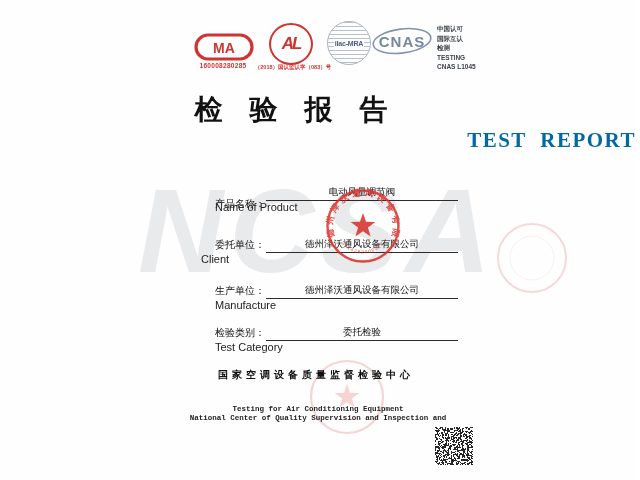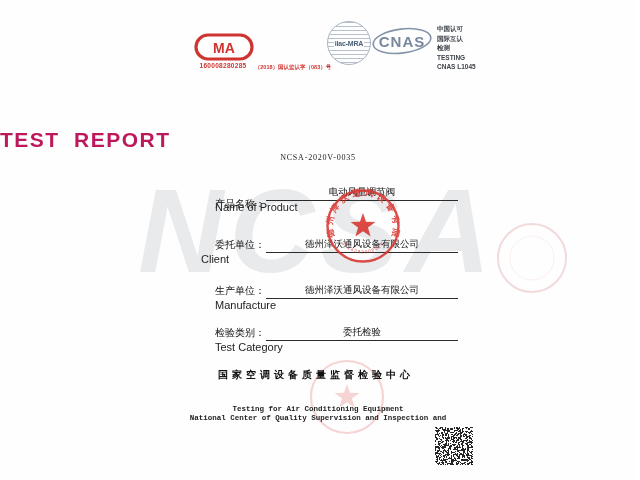--- a/index.html
+++ b/index.html
@@ -18,22 +18,22 @@
             background:repeating-linear-gradient(180deg,#b6c1cb 0px,#b6c1cb 1px,transparent 1px,transparent 4px);
             display:flex;align-items:center;justify-content:center;box-sizing:border-box;}
   .ilac-txt{font-size:7px;font-weight:bold;color:#4d6078;background:#fbfcfd;padding:0 1px;letter-spacing:-0.2px;}
   .cnas-box{left:371px;top:26px;}
   .accr{left:437px;top:24px;width:44px;font-size:6.5px;line-height:9.5px;font-weight:bold;color:#3d4249;}
 
   
   .title-zh{left:0;top:91px;width:100%;text-align:center;font-size:28px;font-weight:bold;
             letter-spacing:27px;padding-right:27px;box-sizing:border-box;color:#111;
             font-family:"Liberation Sans",sans-serif;}
-  .title-en{left:0;top:128px;width:100%;text-align:left;font-size:21px;font-weight:600;
-            font-family:Liberation Sans, sans-serif;letter-spacing:1.5px;word-spacing:7px;color:#be185d;}
+  .title-en{left:0;top:128px;width:100%;text-align:right;font-size:21px;font-weight:600;
+            font-family:Liberation Serif, serif;letter-spacing:1.5px;word-spacing:7px;color:#0369a1;}
   .report-no{left:0;top:153px;width:100%;text-align:center;font-size:8px;
              font-family:"Liberation Serif",serif;letter-spacing:.8px;color:#222;}
 
   
   .watermark{left:138px;top:172px;font-size:118px;font-weight:900;font-style:italic;
              color:rgba(185,188,196,0.30);letter-spacing:6px;line-height:1;user-select:none;}
 
   
   .lbl-zh{font-size:10px;color:#111;}
   .lbl-en{font-size:11px;color:#222;}
@@ -50,20 +50,23 @@
 <body>
 
 <div class="page">
 
   <svg class="abs cma-box" width="60" height="28">
     <rect x="2" y="2" width="56" height="24" rx="12" fill="none" stroke="#cf3430" stroke-width="3.2"></rect>
     <text x="30" y="20" text-anchor="middle" font-size="14" font-weight="bold" fill="#cf3430" font-family="Liberation Sans, sans-serif">MA</text>
   </svg>
   <div class="abs cma-no">160008280285</div>
 
+  <div class="abs cal-box">
+    <span class="cal-txt">AL</span>
+  </div>
   <div class="abs cal-no">（2018）国认监认字（083）号</div>
 
   <div class="abs ilac-box">
     <span class="ilac-txt">ilac-MRA</span>
   </div>
 
   <svg class="abs cnas-box" width="62" height="32">
     <ellipse cx="31" cy="15" rx="29" ry="12" fill="none" stroke="#8493a9" stroke-width="1.6" transform="rotate(-7 31 15)"></ellipse>
     <text x="31" y="21" text-anchor="middle" font-size="15" font-weight="bold" fill="#76879e" letter-spacing="1" font-family="Liberation Sans, sans-serif">CNAS</text>
   </svg>
@@ -71,22 +74,22 @@
   <div class="abs accr">
     <div>中国认可</div>
     <div>国际互认</div>
     <div>检测</div>
     <div>TESTING</div>
     <div>CNAS L1045</div>
   </div>
 
   <div class="abs watermark">NCSA</div>
 
+  <div class="abs title-zh">检验报告</div>
   <div class="abs title-en">TEST REPORT</div>
-  <div class="abs report-no">NCSA-2020V-0035</div>
 
   <div>
     <div class="abs lbl-zh" style="left:215px;top:186px;margin-top:11px;">产品名称：</div>
     <div class="abs fval" style="top:186px;">电动风量调节阀</div>
     <div class="abs fline" style="top:200px;"></div>
     <div class="abs lbl-en" style="left:215px;top:201px;">Name of Product</div>
   </div>
 
   <div>
     <div class="abs lbl-zh" style="left:215px;top:238px;">委托单位：</div>

